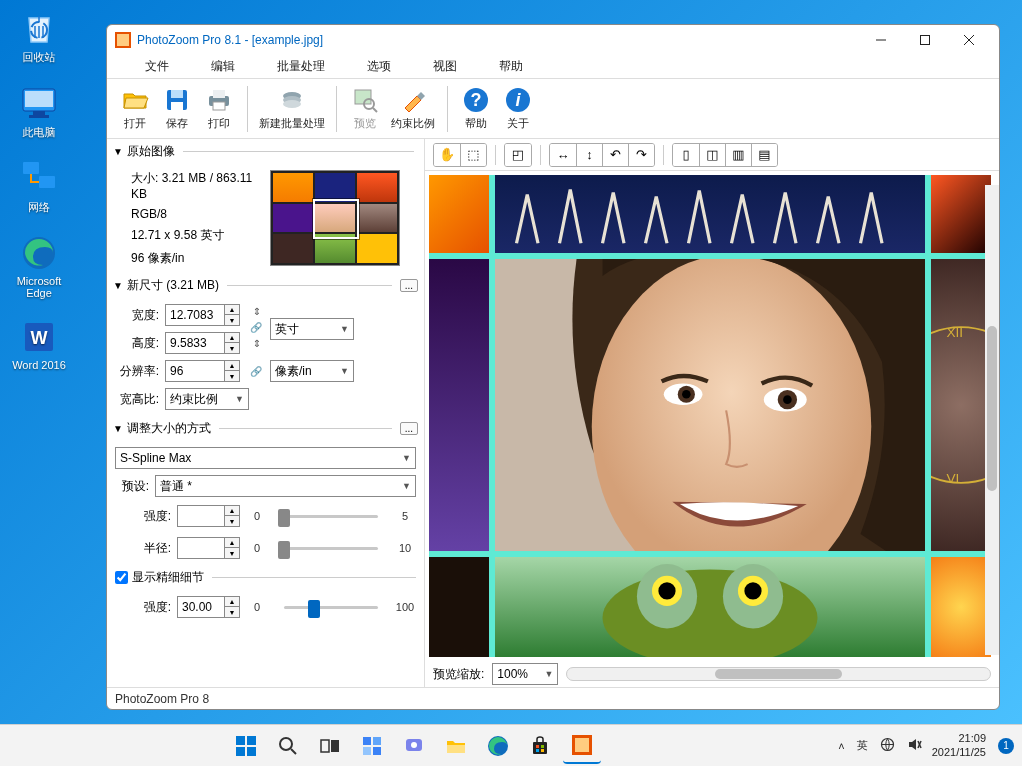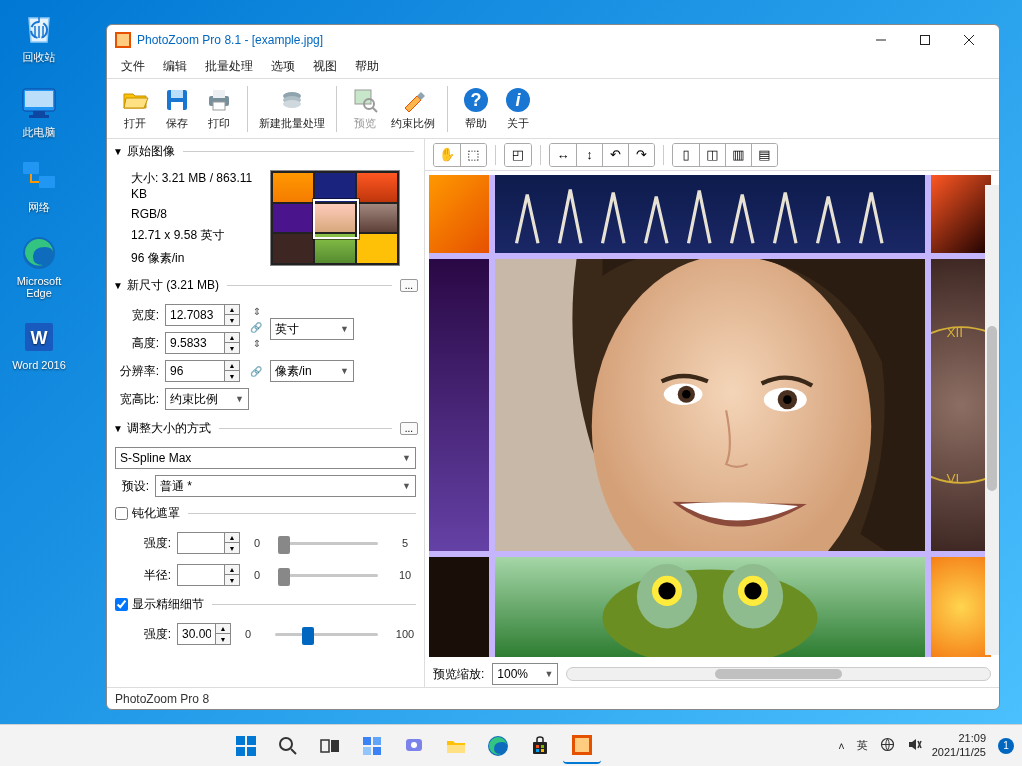--- a/index.html
+++ b/index.html
@@ -21,21 +21,21 @@
 .badge { width: 16px; height: 16px; border-radius: 50%; background: #0067c0; color: #fff; display: flex; align-items: center; justify-content: center; font-size: 10px; }
 
 
 .window { position: absolute; left: 106px; top: 24px; width: 894px; height: 686px; background: #fff; border: 1px solid #888; border-radius: 6px; display: flex; flex-direction: column; overflow: hidden; }
 .titlebar { height: 30px; display: flex; align-items: center; padding: 0 8px; font-size: 12px; color: #0067c0; }
 .titlebar .app-ico { width: 16px; height: 16px; margin-right: 6px; }
 .titlebar-spacer { flex: 1; }
 .win-btn { width: 44px; height: 30px; display: flex; align-items: center; justify-content: center; cursor: pointer; color: #222; }
 
 .menubar { height: 24px; display: flex; align-items: center; padding: 0 6px; font-size: 12px; gap: 2px; color: #222; border-bottom: 1px solid #ddd; }
-.menubar span { padding: 3px 8px; cursor: pointer; }
+.menubar span { padding: 3px 8px; cursor: pointer; margin-left: 24px; }
 
 .toolbar { height: 60px; display: flex; align-items: center; padding: 0 8px; border-bottom: 1px solid #ddd; gap: 2px; }
 .tool-group { display: flex; gap: 2px; }
 .tool-sep { width: 1px; height: 46px; background: #ccc; margin: 0 6px; }
 .tool-btn { width: 40px; display: flex; flex-direction: column; align-items: center; gap: 2px; padding: 4px 2px; cursor: pointer; border-radius: 3px; font-size: 11px; color: #222; }
 .tool-btn.disabled { color: #999; }
 .tool-btn .ico { width: 28px; height: 28px; display: flex; align-items: center; justify-content: center; }
 
 .content { flex: 1; display: flex; overflow: hidden; }
 .leftpanel { width: 318px; border-right: 1px solid #ddd; display: flex; flex-direction: column; font-size: 12px; overflow-y: auto; }
@@ -74,21 +74,21 @@
 .slider-min, .slider-max { width: 22px; text-align: center; font-size: 11px; color: #333; }
 
 
 .rightpanel { flex: 1; display: flex; flex-direction: column; }
 .viewtools { height: 32px; display: flex; align-items: center; padding: 0 8px; gap: 6px; border-bottom: 1px solid #ddd; }
 .vt-group { display: flex; gap: 0; border: 1px solid #aaa; border-radius: 3px; overflow: hidden; }
 .vt-btn { width: 26px; height: 22px; display: flex; align-items: center; justify-content: center; cursor: pointer; background: #fff; font-size: 13px; }
 .vt-btn + .vt-btn { border-left: 1px solid #aaa; }
 .vt-sep { width: 1px; height: 20px; background: #ccc; margin: 0 2px; }
 
-.preview { flex: 1; background: #c4b5fd; position: relative; overflow: hidden; margin: 4px 8px 4px 4px; padding-left: 28px; }
+.preview { flex: 1; background: #5eead4; position: relative; overflow: hidden; margin: 4px 8px 4px 4px; padding-left: 28px; }
 .zoombar { height: 26px; display: flex; align-items: center; padding: 0 8px; gap: 8px; font-size: 12px; }
 .zoombar .scrollh { flex: 1; height: 14px; background: #f0f0f0; border: 1px solid #ccc; border-radius: 7px; position: relative; }
 .zoombar .scrollh .handle { position: absolute; left: 35%; width: 30%; top: 1px; bottom: 1px; background: #c0c0c0; border-radius: 6px; }
 
 .statusbar { height: 22px; border-top: 1px solid #ddd; display: flex; align-items: center; padding: 0 8px; font-size: 12px; color: #333; }
 
 .scrollv { position: absolute; right: 0; top: 160px; bottom: 54px; width: 14px; }
 .scrollv .track { position: absolute; inset: 0; background: #f0f0f0; }
 .scrollv .handle { position: absolute; left: 2px; right: 2px; top: 30%; height: 35%; background: #c0c0c0; border-radius: 5px; }
 
@@ -391,25 +391,20 @@
               <span>S-Spline Max</span>
               <span class="caret">▼</span>
             </div>
           <div class="form-row">
             <label style="width:34px">预设:</label>
             <div class="sel" style="flex:1">
                 <span>普通 *</span>
                 <span class="caret">▼</span>
               </div>
           </div>
-          <div class="chk-row">
-            <input type="checkbox" style="">
-            <span>钝化遮罩</span>
-            <div style="flex:1;height:1px;background:#ccc;margin-left:4px"></div>
-          </div>
           <div class="slider-row">
             <label>强度:</label>
             <div class="num-input">
                 <input style="width: 48px;">
                 <div class="spinner">
                   <div>▲</div>
                   <div>▼</div>
                 </div>
               </div>
             <span class="slider-min">0</span>
@@ -436,21 +431,21 @@
             <span class="slider-max">10</span>
           </div>
           <div class="chk-row">
             <input type="checkbox" checked="" style="">
             <span>显示精细细节</span>
             <div style="flex:1;height:1px;background:#ccc;margin-left:4px"></div>
           </div>
           <div class="slider-row">
             <label>强度:</label>
             <div class="num-input">
-                <input style="width: 39px;" value="30.00">
+                <input style="width: 48px;" value="30.00">
                 <div class="spinner">
                   <div>▲</div>
                   <div>▼</div>
                 </div>
               </div>
             <span class="slider-min">0</span>
             <div class="slider-track">
                 <div class="track"></div>
                 <div class="thumb-s" style="left:30%"></div>
               </div>

